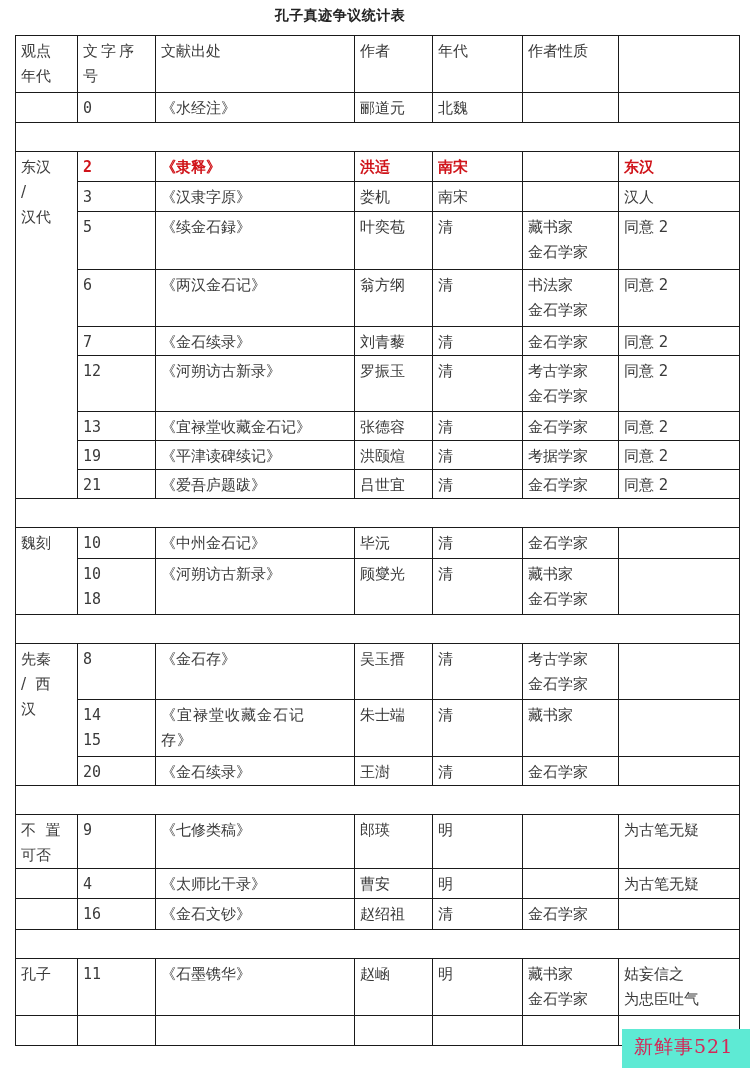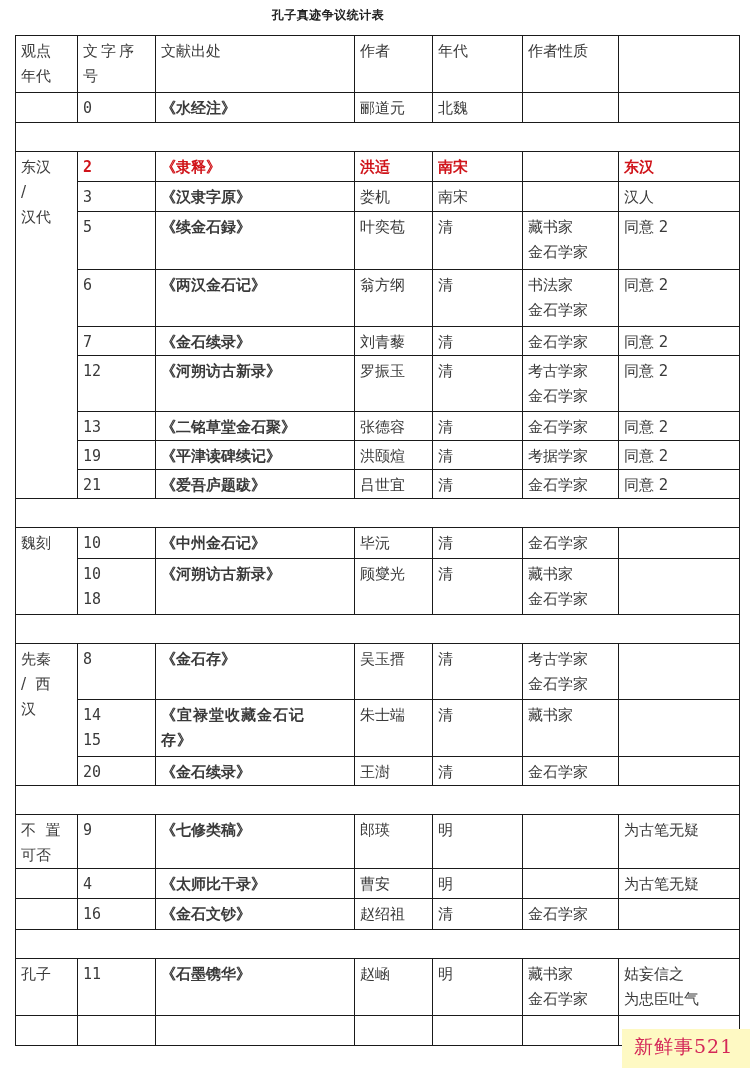--- a/index.html
+++ b/index.html
@@ -1,32 +1,32 @@
 <!DOCTYPE html>
 <html><head>
 <meta charset="utf-8">
 <style>
   html, body { margin: 0; padding: 0; background: #ffffff; }
   body { width: 750px; height: 1068px; position: relative; overflow: hidden;
          font-family: "DejaVu Sans", "Liberation Sans", sans-serif; color: #333333; }
-  .title { position: absolute; left: 0; top: 7px; width: 656px; text-align: center;
-           font-size: 12px; font-weight: bold; color: #222; letter-spacing: 0.5px; }
+  .title { position: absolute; left: 12px; top: 7px; width: 656px; text-align: center;
+           font-size: 14px; font-weight: bold; color: #222; letter-spacing: 0.5px; }
   table.grid { position: absolute; left: 15px; top: 35px; border-collapse: collapse;
                table-layout: fixed; width: 724px; }
   table.grid td { border: 1.5px solid #1a1a1a; vertical-align: top; padding: 3px 4px 0 5px;
                   font-size: 15px; line-height: 25px; color: #3a3a3a; overflow: hidden;
                   white-space: nowrap; }
   td.num { font-family: "DejaVu Sans Mono", "Liberation Mono", monospace; font-size: 13px;
            color: #444; padding-left: 6px; }
-  td.src { padding-left: 8px; font-weight: bold; }
+  td.src { padding-left: 8px; }
   .red { color: #d0141a !important; font-weight: bold; }
   .line { display: block; }
   tr.spacer td { height: 28px; padding: 0; }
   .watermark { position: absolute; left: 622px; top: 1029px; width: 128px; height: 39px;
-               background: #fef9c3; color: #d42858; font-size: 19px; line-height: 34px;
+               background: #5eead4; color: #d42858; font-size: 19px; line-height: 34px;
                font-family: "DejaVu Serif", "Liberation Serif", serif; padding-left: 12px;
                box-sizing: border-box; letter-spacing: 1px; }
 </style>
 </head>
 <body>
 
 <div class="title">孔子真迹争议统计表</div>
 
 <table class="grid">
   <colgroup>
@@ -126,21 +126,21 @@
     <td>罗振玉</td>
     <td>清</td>
     <td>
           <span class="line">考古学家</span>
           <span class="line">金石学家</span>
         </td>
     <td>同意 2</td>
   </tr>
   <tr style="height:29px">
     <td class="num">13</td>
-    <td class="src">《二铭草堂金石聚》</td>
+    <td class="src">《宜禄堂收藏金石记》</td>
     <td>张德容</td>
     <td>清</td>
     <td>金石学家</td>
     <td>同意 2</td>
   </tr>
   <tr style="height:19px">
     <td class="num">19</td>
     <td class="src">《平津读碑续记》</td>
     <td>洪颐煊</td>
     <td>清</td>

